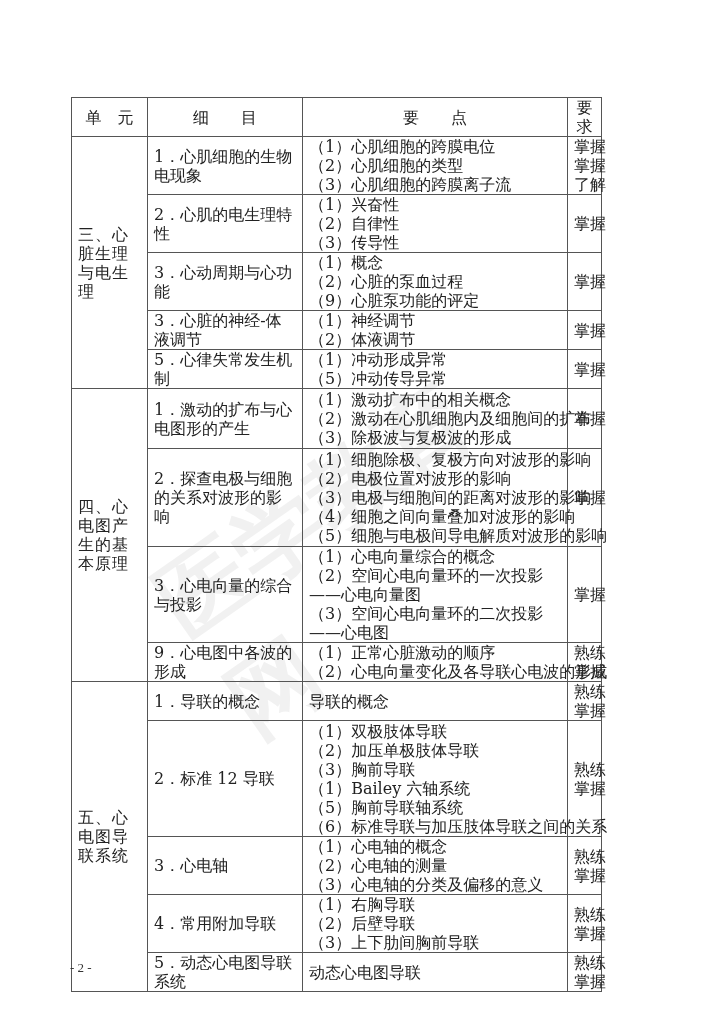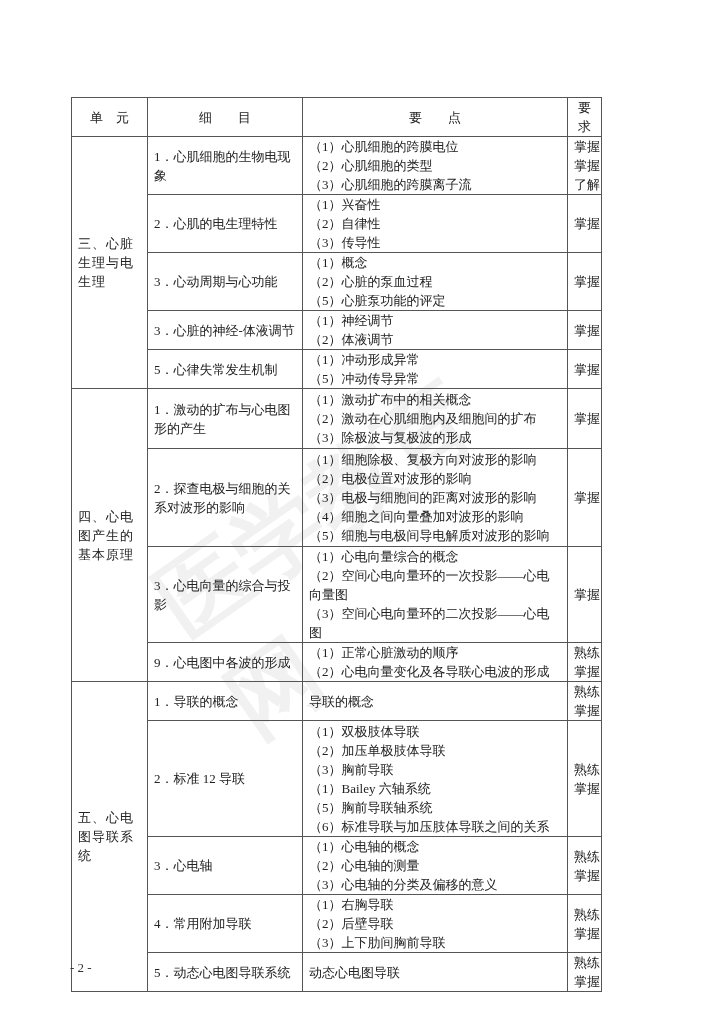--- a/index.html
+++ b/index.html
@@ -1,20 +1,20 @@
 <!DOCTYPE html>
 <html><head>
 <meta charset="utf-8">
 <style>
   html, body { margin:0; padding:0; background:#ffffff; }
   body { width:725px; height:1024px; position:relative; overflow:hidden;
          font-family:"DejaVu Serif","Liberation Serif",serif; color:#222; }
   .page { position:absolute; left:0; top:0; width:725px; height:1024px; }
   table.syl { position:absolute; left:71px; top:97px; border-collapse:collapse;
-              table-layout:fixed; width:473px; font-size:13px; line-height:19px;font-family:Liberation Serif, serif; }
+              table-layout:fixed; width:473px; font-size:16px; line-height:19px; }
   table.syl td, table.syl th { border:1px solid #555; padding:0 6px; vertical-align:middle;
               font-weight:normal; }
   table.syl th { height:19px; text-align:center; letter-spacing:0; }
   .c1 { width:76px; } .c2 { width:155px; } .c3 { width:265px; } .c4 { width:34px; }
   td.unit { vertical-align:top; padding-top:1px; letter-spacing:1px;margin-left:44px; }
   td.req { text-align:right; padding:0 2px;margin-left:16px; }
   td.pts { padding-left:6px; }
   .line { display:block; white-space:nowrap; }
   .wrap { white-space:normal; }
   .pageno { position:absolute; left:70px; top:960px; font-size:13px;
@@ -69,21 +69,21 @@
           </td>
           <td class="req">
             <span class="line">掌握</span>
           </td>
         </tr>
         <tr style="height: 58px;">
           <td>3．心动周期与心功能</td>
           <td class="pts">
             <span class="line">（1）概念</span>
             <span class="line">（2）心脏的泵血过程</span>
-            <span class="line">（5）心脏泵功能的评定</span>
+            <span class="line">（9）心脏泵功能的评定</span>
           </td>
           <td class="req">
             <span class="line">掌握</span>
           </td>
         </tr>
         <tr style="height: 38px;">
           <td>3．心脏的神经-体液调节</td>
           <td class="pts">
             <span class="line">（1）神经调节</span>
             <span class="line">（2）体液调节</span>

